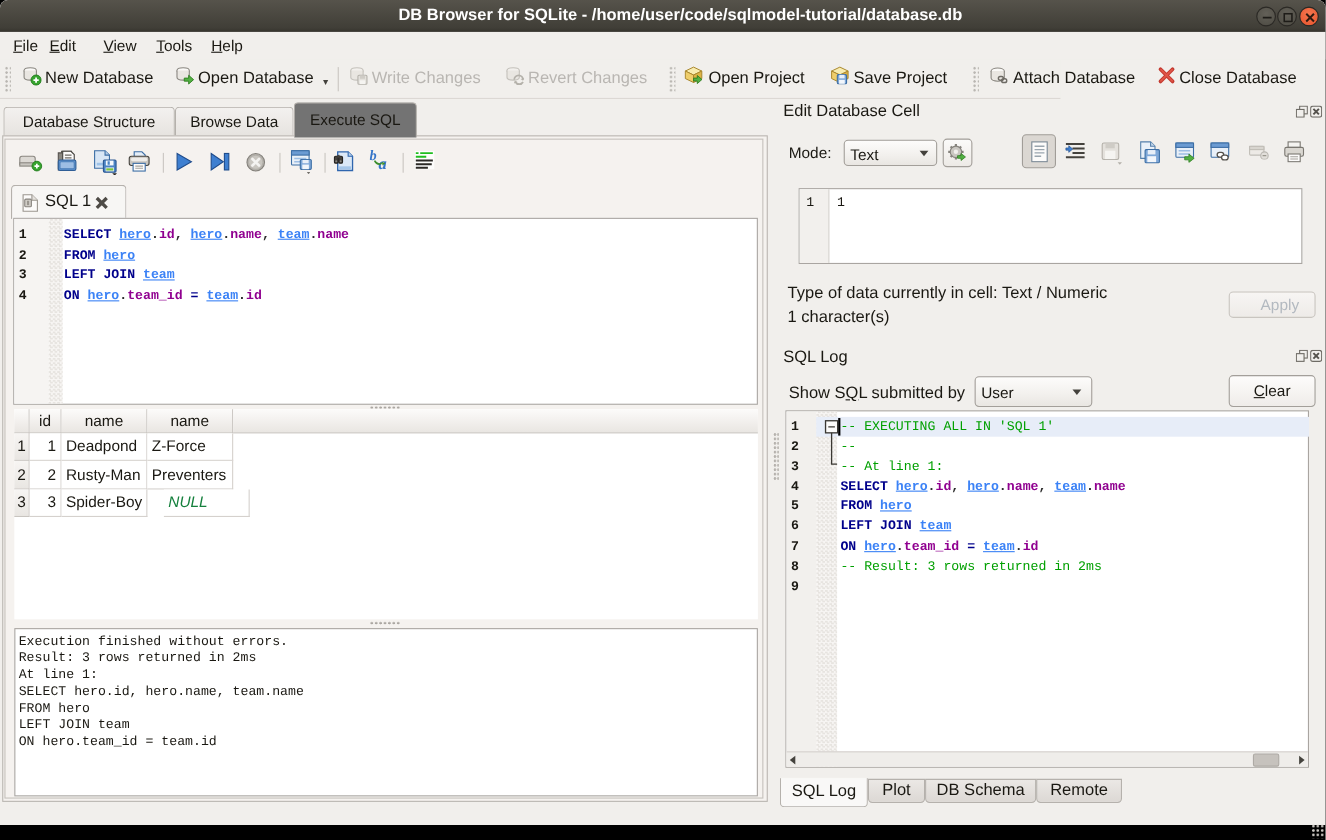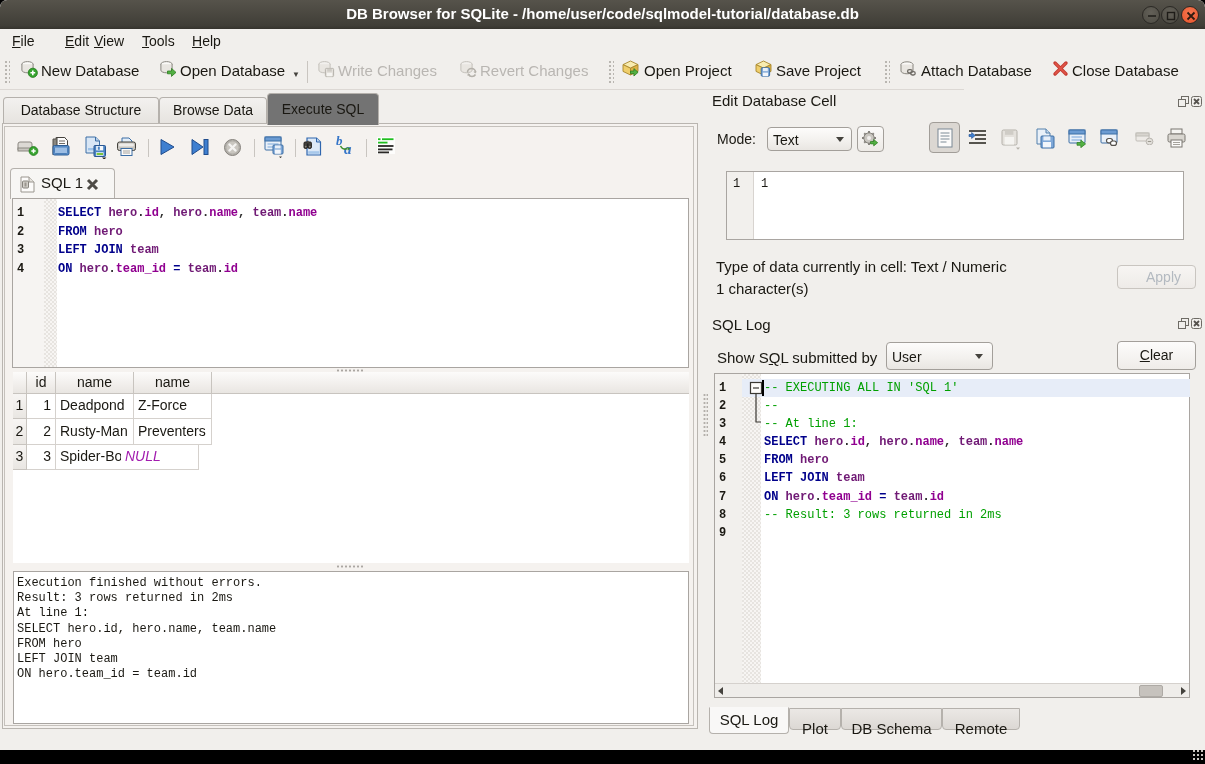--- a/index.html
+++ b/index.html
@@ -3,21 +3,21 @@
 <style>
 * { margin:0; padding:0; box-sizing:border-box; }
 html,body { width:1205px; height:764px; background:#000; overflow:hidden; }
 #win { position:absolute; left:0; top:0; width:1205px; height:764px; background:#F1EFEC;
   font-family:"Liberation Sans",sans-serif; font-size:14px; color:#1A1812;
   border-radius:7px 7px 0 0; overflow:hidden; }
 .abs { position:absolute; }
 
 #titlebar { position:absolute; left:0; top:0; width:1205px; height:29px;
   background:linear-gradient(#56534B, #403E37 88%, #35332D);
-  border-radius:7px 7px 0 0; }
+  border-radius:7px 7px 0 0;padding-left:16px; }
 #title { position:absolute; width:100%; text-align:center; top:5px;
   color:#FFFFFF; font-weight:bold; font-size:15px; }
 .winbtn { position:absolute; top:6px; width:18px; height:18px; border-radius:50%;
   background:radial-gradient(circle at 50% 35%, #636058, #4D4B43);
   border:1px solid #2B2925; }
 .winbtn svg { position:absolute; left:0; top:0; }
 #btnclose { background:radial-gradient(circle at 50% 35%, #F4764F, #E8542C); }
 
 #menubar { position:absolute; left:0; top:29px; width:1205px; height:25px; background:#F1EFEC; }
 #menubar span { position:absolute; top:4px; }
@@ -42,21 +42,21 @@
   border:1px solid #C5C1BC; }
 
 #sqltab { position:absolute; left:10px; top:168px; width:105px; height:31px;
   background:#F7F6F4; border:1px solid #B5B1AC; border-bottom:none; border-radius:4px 4px 0 0; }
 #editor { position:absolute; left:12px; top:198px; width:677px; height:170px;
   background:#fff; border:1px solid #A9A5A1; }
 .lnumcol { position:absolute; background:#F2F0ED; }
 .checker { position:absolute; background:conic-gradient(#E7E4E0 25%, #F7F5F3 0 50%, #E7E4E0 0 75%, #F7F5F3 0) 0 0/4px 4px; }
 .mono { font-family:"Liberation Mono",monospace; font-size:12px; white-space:pre; }
 .code { font-family:"Liberation Mono",monospace; font-size:12px; font-weight:bold; white-space:pre; }
-.kw { color:#00008B; } .tbl { color:#701a75; } .fld { color:#900090; } .pn { color:#2A2A2A; }
+.kw { color:#00008B; } .tbl { color:#3b82f6;text-decoration:underline; } .fld { color:#900090; } .pn { color:#2A2A2A; }
 .cm { color:#00A000; font-weight:normal; }
 
 #rtable { position:absolute; left:13px; top:372px; width:676px; height:191px; background:#fff; }
 .th { position:absolute; background:linear-gradient(#FCFBFA,#EFECE9 70%,#E9E6E2);
   border-right:1px solid #C8C4BF; border-bottom:1px solid #C8C4BF;
   text-align:center; font-size:14px; padding-top:2px; }
 .rh { position:absolute; background:linear-gradient(#F7F5F3,#E9E6E2);
   border-right:1px solid #C8C4BF; border-bottom:1px solid #C8C4BF;
   text-align:center; font-size:14px; }
 .td { position:absolute; border-right:1px solid #D5D1CD; border-bottom:1px solid #D5D1CD;
@@ -83,21 +83,21 @@
 #logbox { position:absolute; left:714px; top:373px; width:476px; height:325px;
   background:#fff; border:1px solid #A9A5A1; }
 
 #hscroll { position:absolute; left:715px; top:683px; width:474px; height:14px;
   background:#EFEDEA; border-top:1px solid #D5D1CD; }
 #hthumb { position:absolute; left:424px; top:1px; width:24px; height:12px;
   background:#C6C2BD; border:1px solid #AEAAA5; border-radius:2px; }
 .sarr { position:absolute; top:3px; width:0; height:0; border:4px solid transparent; }
 
 .btab { position:absolute; top:708px; height:22px; background:linear-gradient(#EBE8E5,#DCD8D4);
-  border:1px solid #B5B1AC; border-radius:0 0 4px 4px; text-align:center; padding-top:11px; font-size:15px; }
+  border:1px solid #B5B1AC; border-radius:0 0 4px 4px; text-align:center; padding-top:1px; font-size:15px; }
 .btab.active { top:707px; height:27px; background:#F9F8F7; border-top:1px solid #F9F8F7; padding-top:3px; }
 #statusbar { position:absolute; left:0; top:750px; width:1205px; height:33px; background:#000000; }
 #utf8 { position:absolute; right:28px; top:11px; color:#C8C5C1; font-size:14px; }
 </style></head>
 <body>
 <div id="win">
 
 <div id="titlebar">
   <div id="title">DB Browser for SQLite - /home/user/code/sqlmodel-tutorial/database.db</div>
   <div class="winbtn" style="left:1142px;">
@@ -112,21 +112,21 @@
   </div>
   <div class="winbtn" id="btnclose" style="left:1181px;">
     <svg width="18" height="18">
           <path d="M5.5 5.5 L12.5 12.5 M12.5 5.5 L5.5 12.5" stroke="#2F1A10" stroke-width="1.8"></path>
         </svg>
   </div>
 </div>
 
 <div id="menubar">
   <span style="left:12px"><u>F</u>ile</span>
-  <span style="left:65px"><u>E</u>dit</span>
+  <span style="left:45px"><u>E</u>dit</span>
   <span style="left:94px"><u>V</u>iew</span>
   <span style="left:142px"><u>T</u>ools</span>
   <span style="left:192px"><u>H</u>elp</span>
 </div>
 
 <div id="toolbar">
   <div class="handle" style="left:4px"></div>
   <svg class="ticon" style="left:20px" width="18" height="18" viewBox="0 0 18 18">
         <ellipse cx="7.5" cy="4.2" rx="5.6" ry="2.6" fill="#FAF9F7" stroke="#8A8780" stroke-width="1"></ellipse>
         <path d="M1.9 4.2 V10.2 A5.6 2.6 0 0 0 13.1 10.2 V4.2" fill="#E9E6E1" stroke="#8A8780" stroke-width="1"></path>
@@ -319,21 +319,21 @@
   <div class="rh" style="left:0; top:47px; width:14px; height:26px; padding-top:4px;">2</div>
   <div class="rh" style="left:0; top:73px; width:14px; height:25px; padding-top:3px;">3</div>
   <div class="td" style="left:14px; top:22px; width:29px; height:25px; text-align:right;">1</div>
   <div class="td" style="left:43px; top:22px; width:78px; height:25px;">Deadpond</div>
   <div class="td" style="left:121px; top:22px; width:78px; height:25px;">Z-Force</div>
   <div class="td" style="left:14px; top:47px; width:29px; height:26px; text-align:right; padding-top:4px;">2</div>
   <div class="td" style="left:43px; top:47px; width:78px; height:26px; padding-top:4px;">Rusty-Man</div>
   <div class="td" style="left:121px; top:47px; width:78px; height:26px; padding-top:4px;">Preventers</div>
   <div class="td" style="left:14px; top:73px; width:29px; height:25px; text-align:right;">3</div>
   <div class="td" style="left:43px; top:73px; width:78px; height:25px;">Spider-Boy</div>
-  <div class="td" style="left:108px; top:73px; width:78px; height:25px; color:#a21caf; font-style:italic;">NULL</div>
+  <div class="td" style="left:136px; top:73px; width:78px; height:25px; color:#15803d; font-style:italic;">NULL</div>
 </div>
 <div class="hsplit" style="left:336px; top:565px;"></div>
 
 <div id="msgbox">
   <div class="mono" style="position:absolute; left:3px; top:4px; line-height:15.2px;">Execution finished without errors.
 Result: 3 rows returned in 2ms
 At line 1:
 SELECT hero.id, hero.name, team.name
 FROM hero
 LEFT JOIN team

